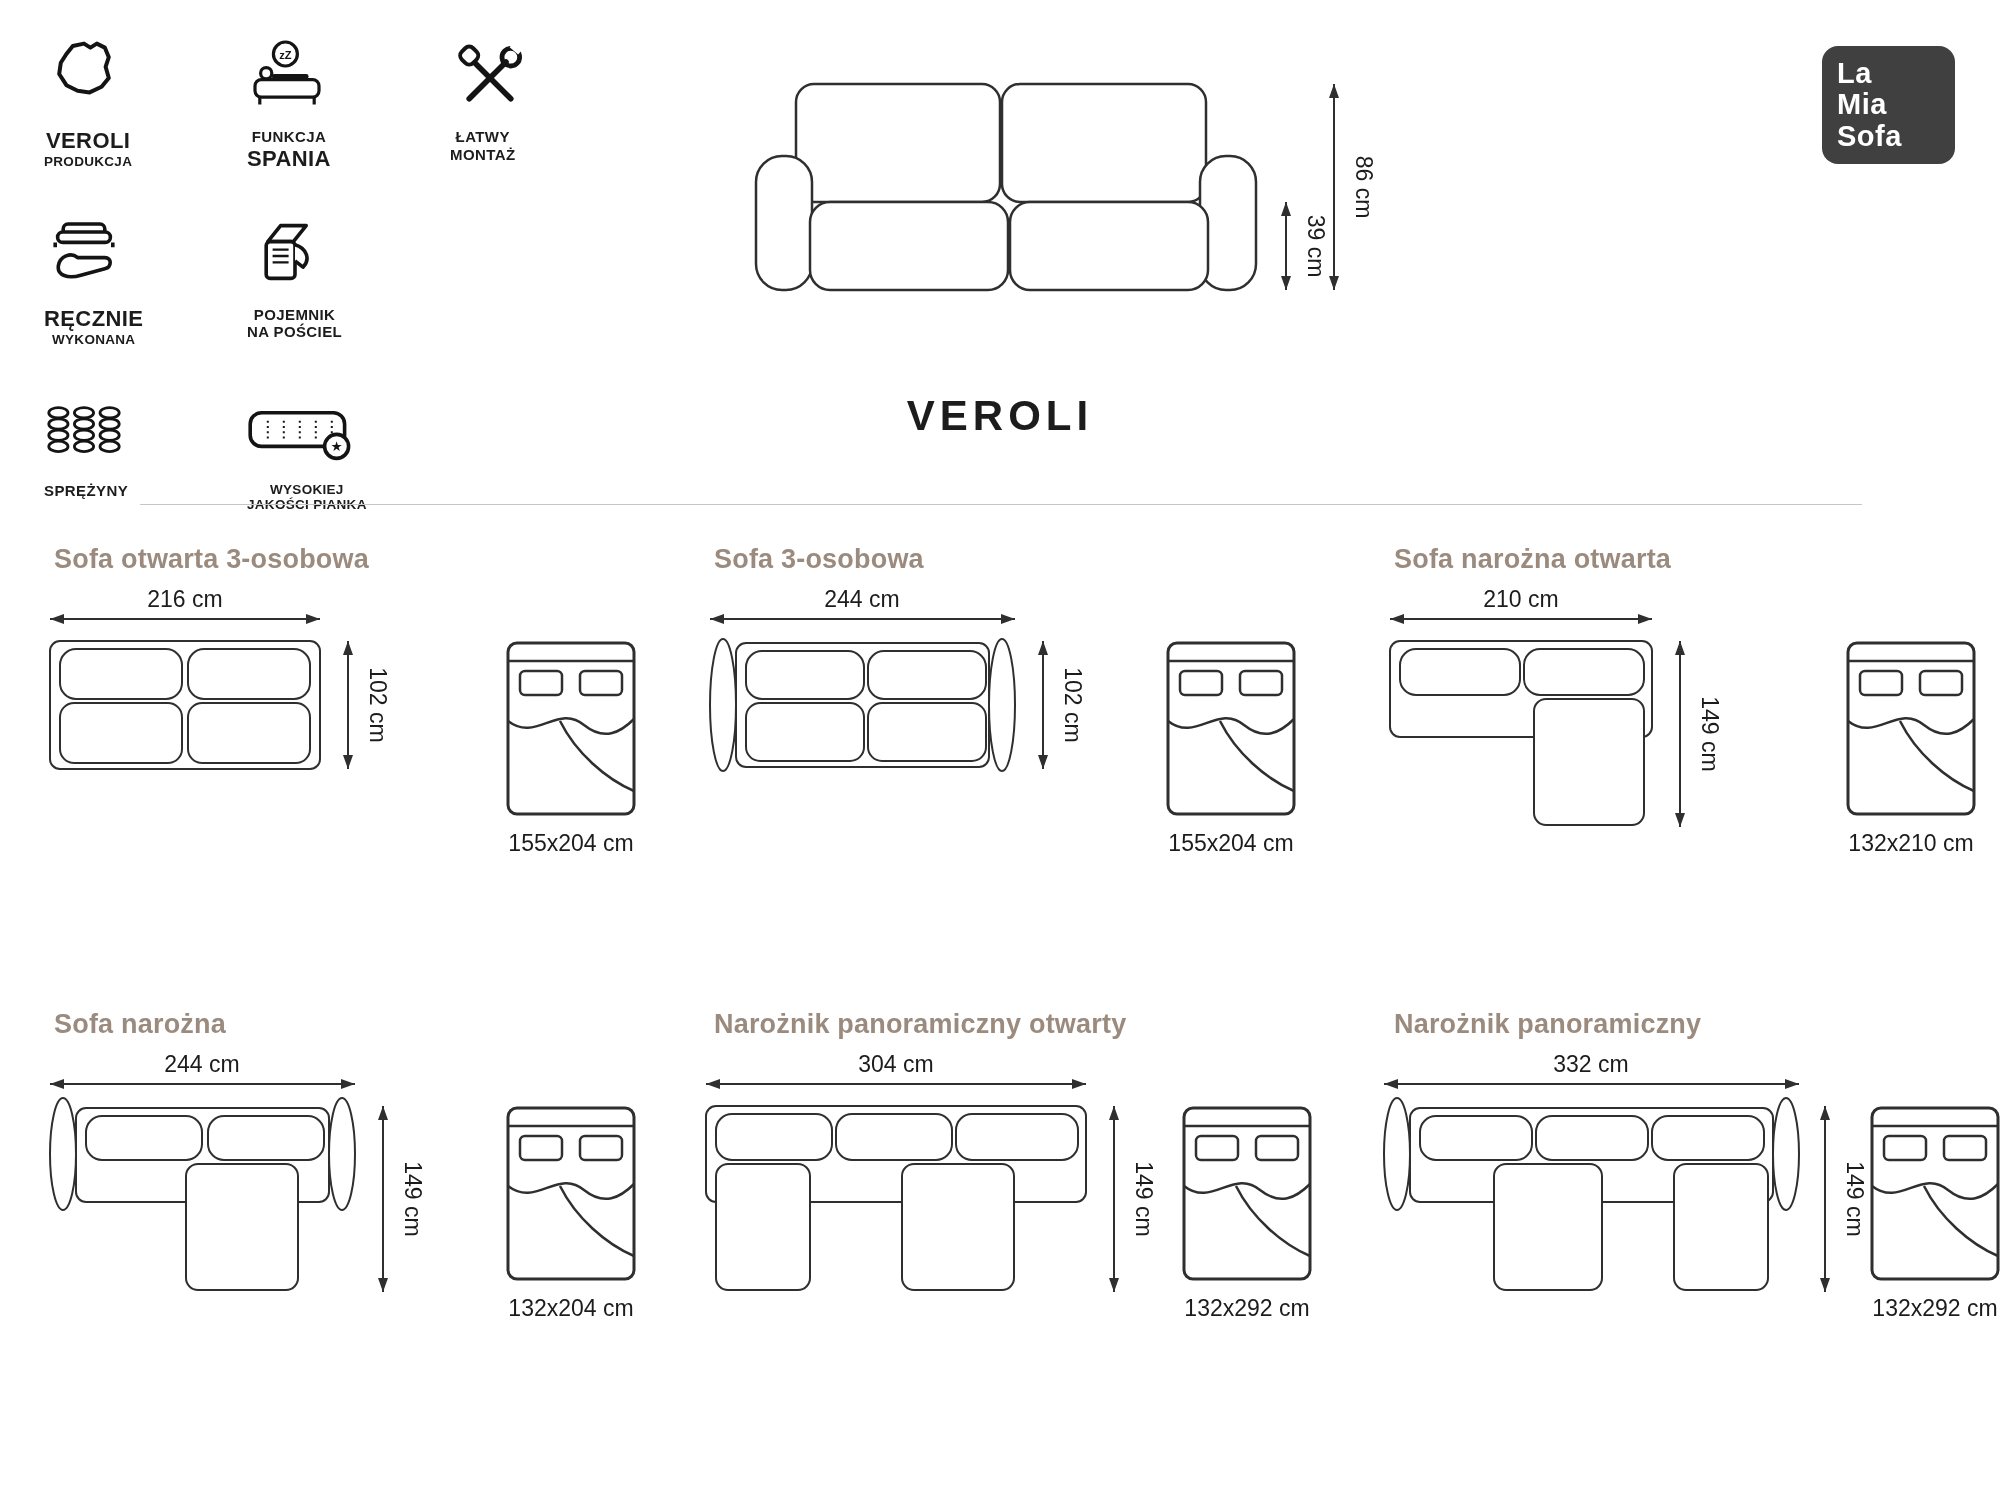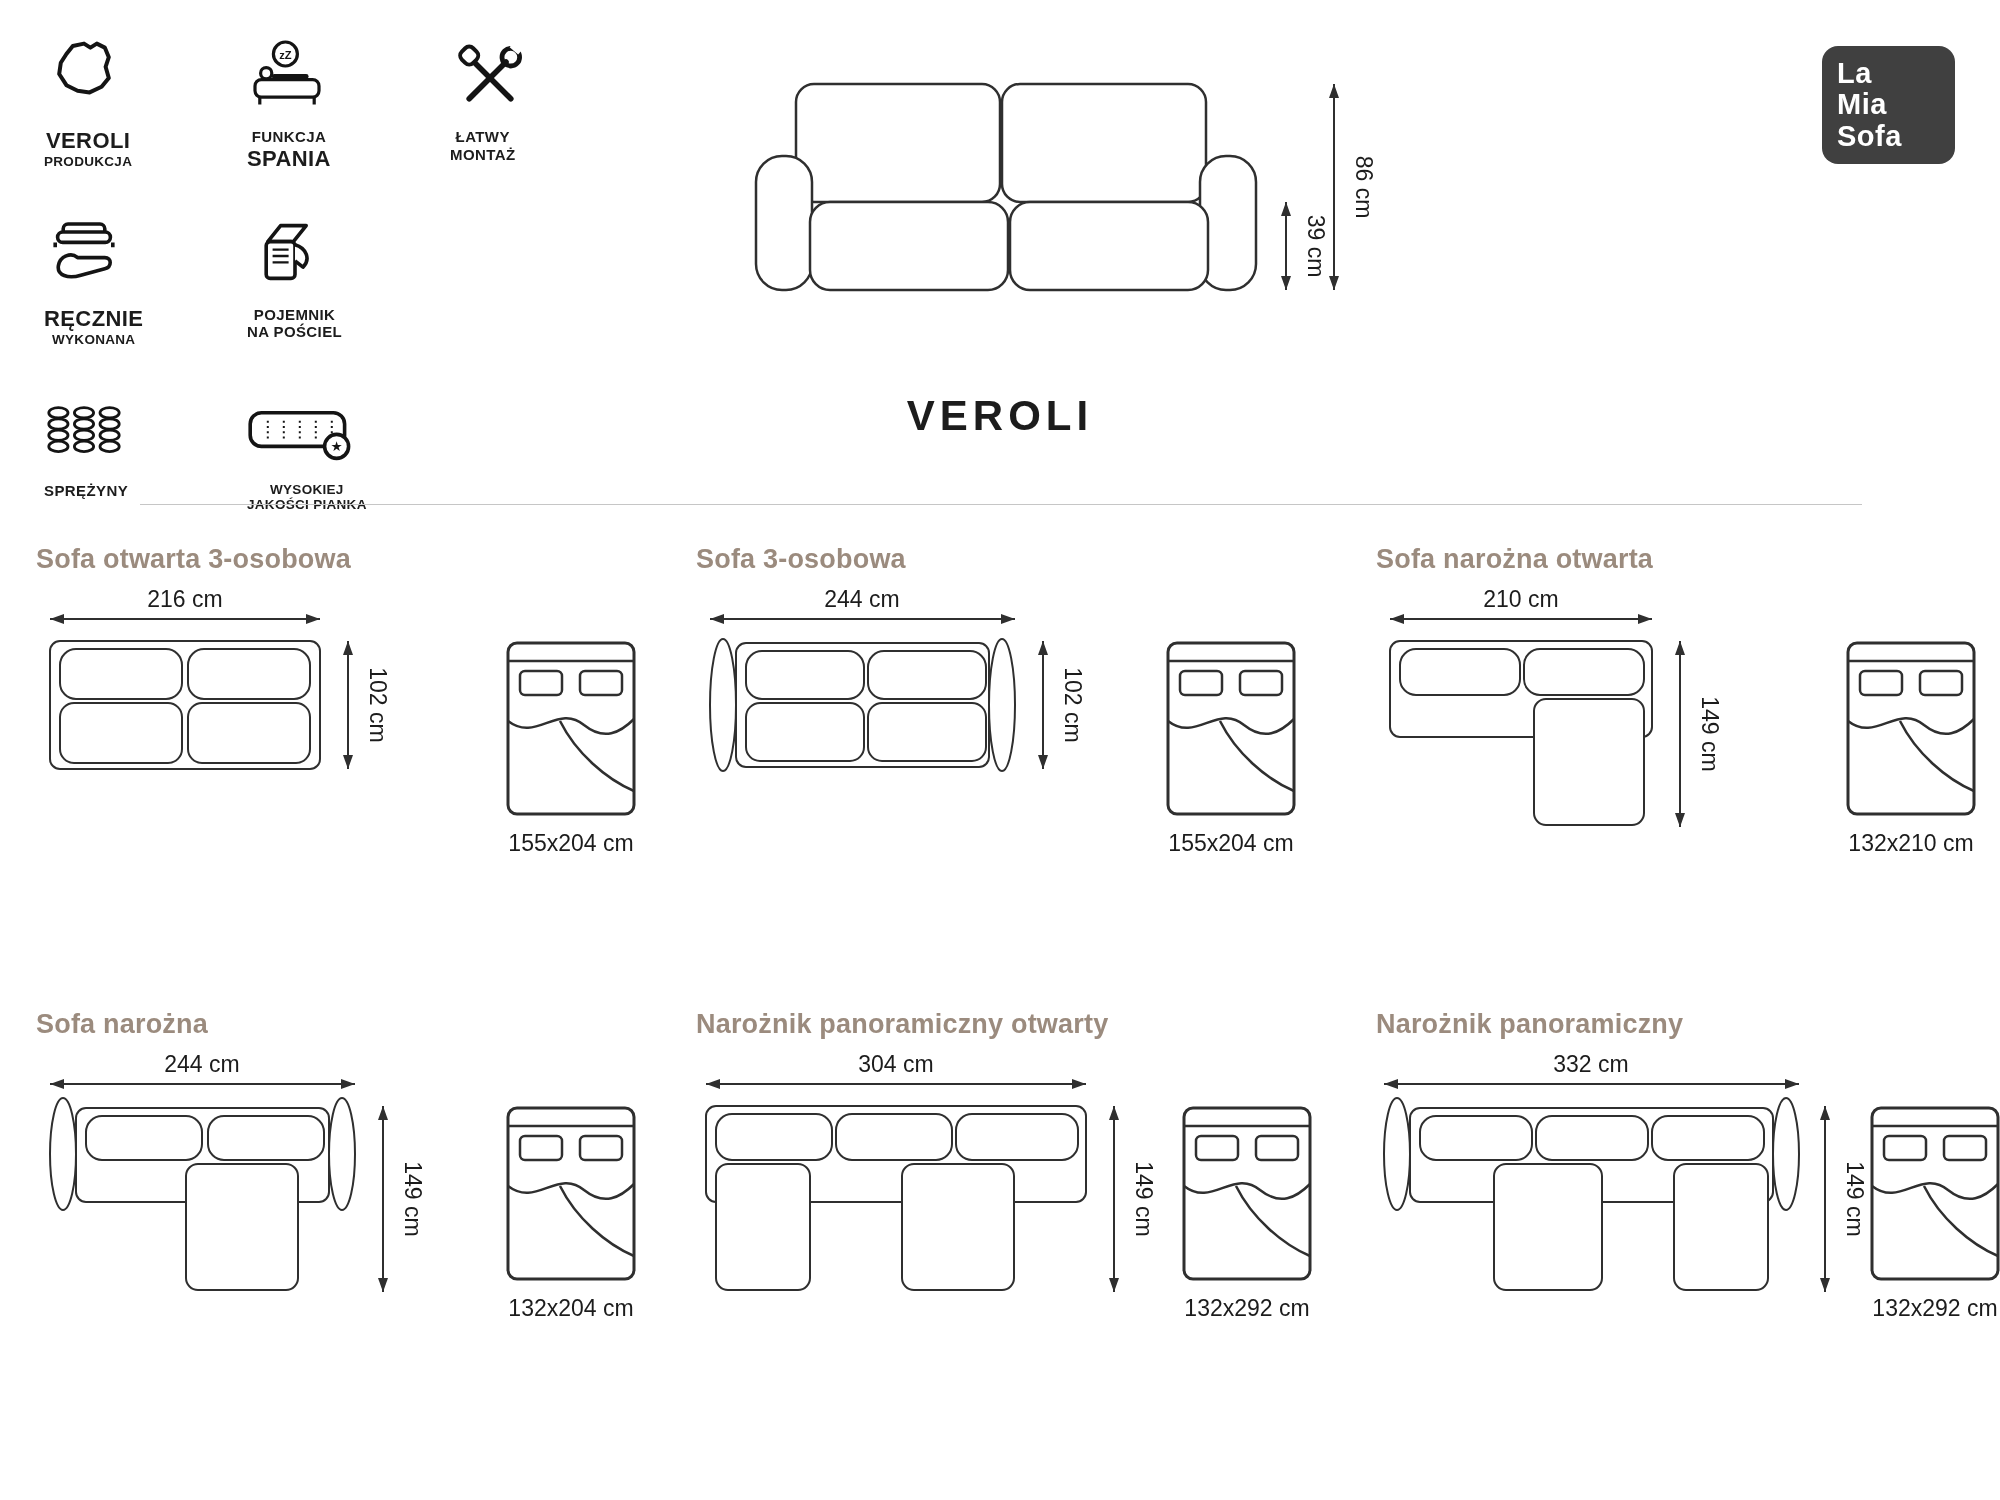--- a/index.html
+++ b/index.html
@@ -20,21 +20,21 @@
   
   .hero-svg{position:absolute;top:70px;left:730px}
   .product-title{position:absolute;top:392px;left:0;width:2000px;text-align:center;font-size:42px;font-weight:600;letter-spacing:5px;color:#1c1c1c;margin:0}
 
   .logo{position:absolute;top:46px;left:1822px;width:118px;height:118px;background:#404040;border-radius:16px;color:#fff;display:flex;flex-direction:column;justify-content:center;padding-left:15px;font-size:29px;font-weight:800;line-height:1.07;letter-spacing:.5px}
 
   .divider{position:absolute;top:504px;left:140px;width:1722px;height:1px;background:#c6c6c6}
 
   
   .variants{position:absolute;top:544px;left:36px;display:grid;grid-template-columns:660px 680px 620px;row-gap:100px}
-  .card-title{font-size:27px;font-weight:700;color:#9b8b7e;margin:0 0 14px 0;letter-spacing:.2px}
+  .card-title{font-size:27px;font-weight:700;color:#9b8b7e;margin:0 0 14px 18px;letter-spacing:.2px}
   .card-svg{display:block}
 
   svg text{font-family:"Liberation Sans",sans-serif}
   .draw rect,.draw ellipse{fill:#fff;stroke:#2f2f2f;stroke-width:2}
   .draw-hero rect{fill:#fff;stroke:#2f2f2f;stroke-width:2.5}
   .dim line{stroke:#2f2f2f;stroke-width:2}
   .dim path{fill:#2f2f2f;stroke:none}
   .dim text{font-size:23px;fill:#1c1c1c}
   .bed-text{font-size:23px;fill:#1c1c1c}
   .ficon{stroke:#141414}

